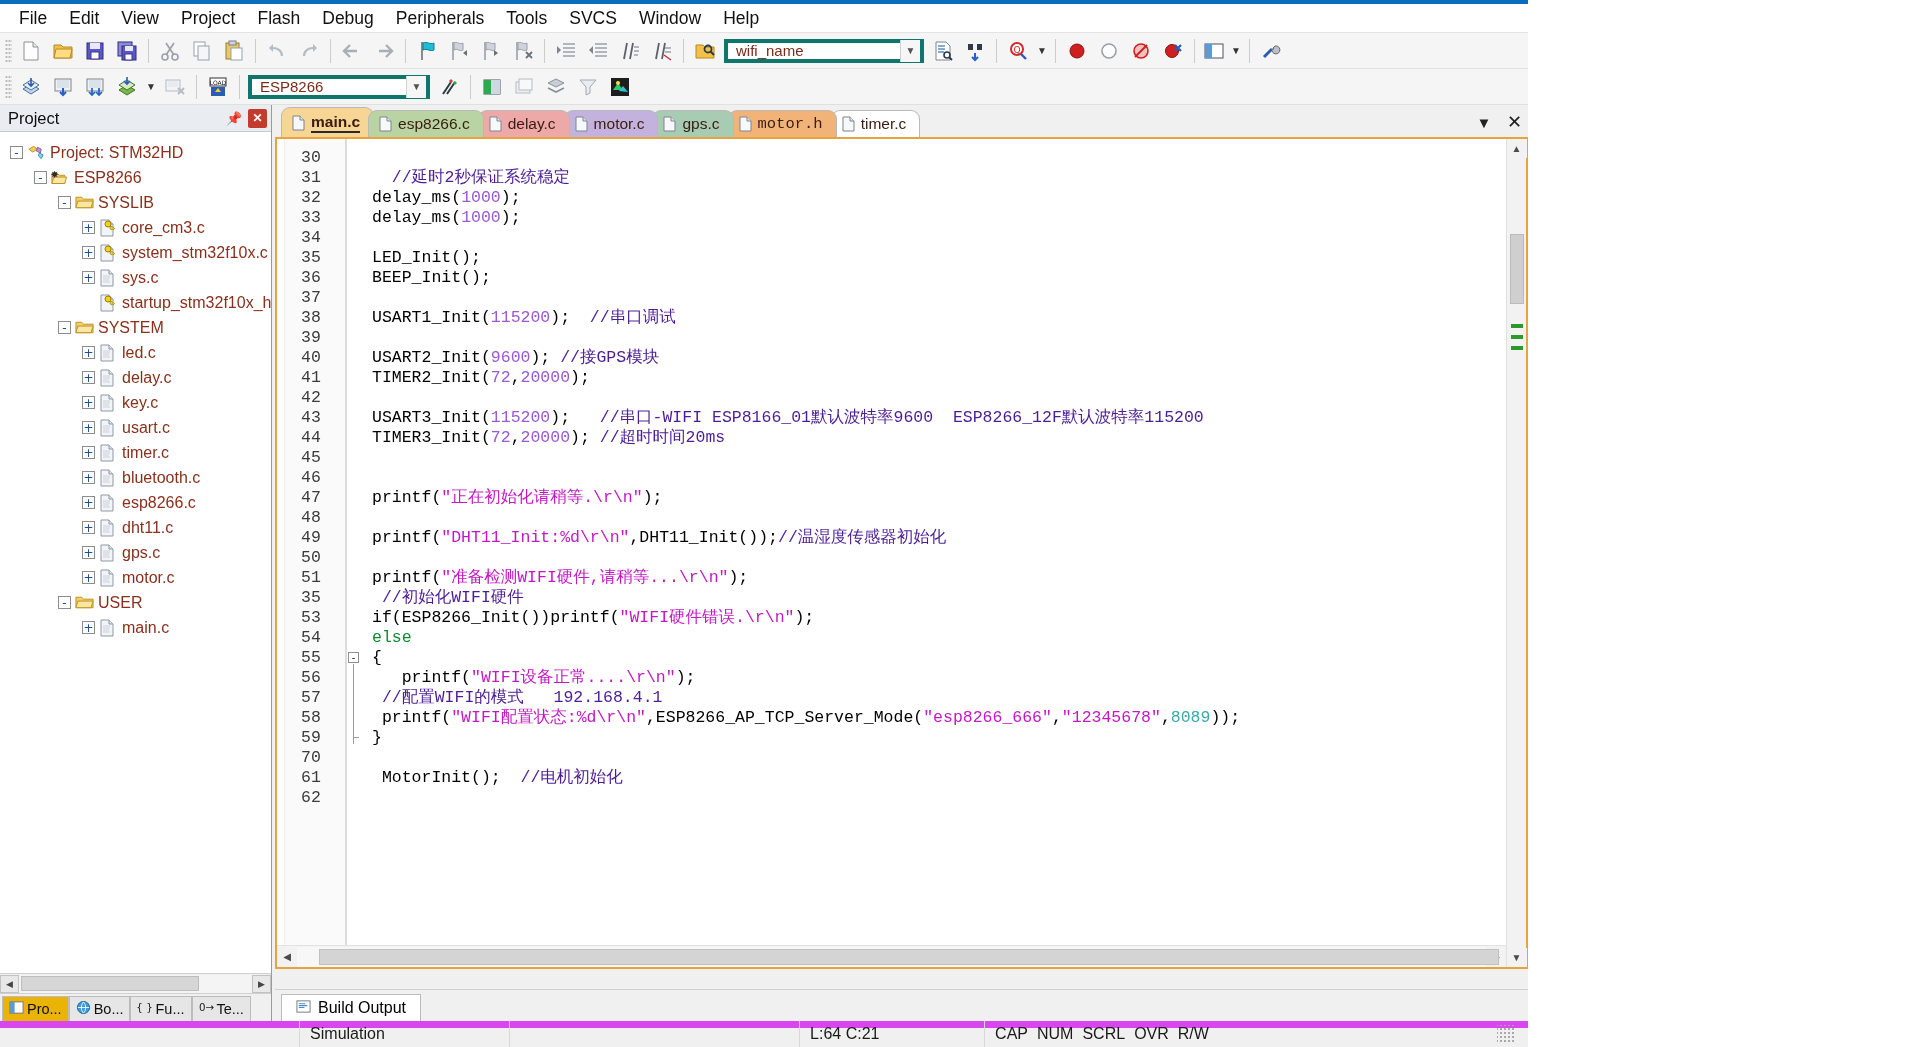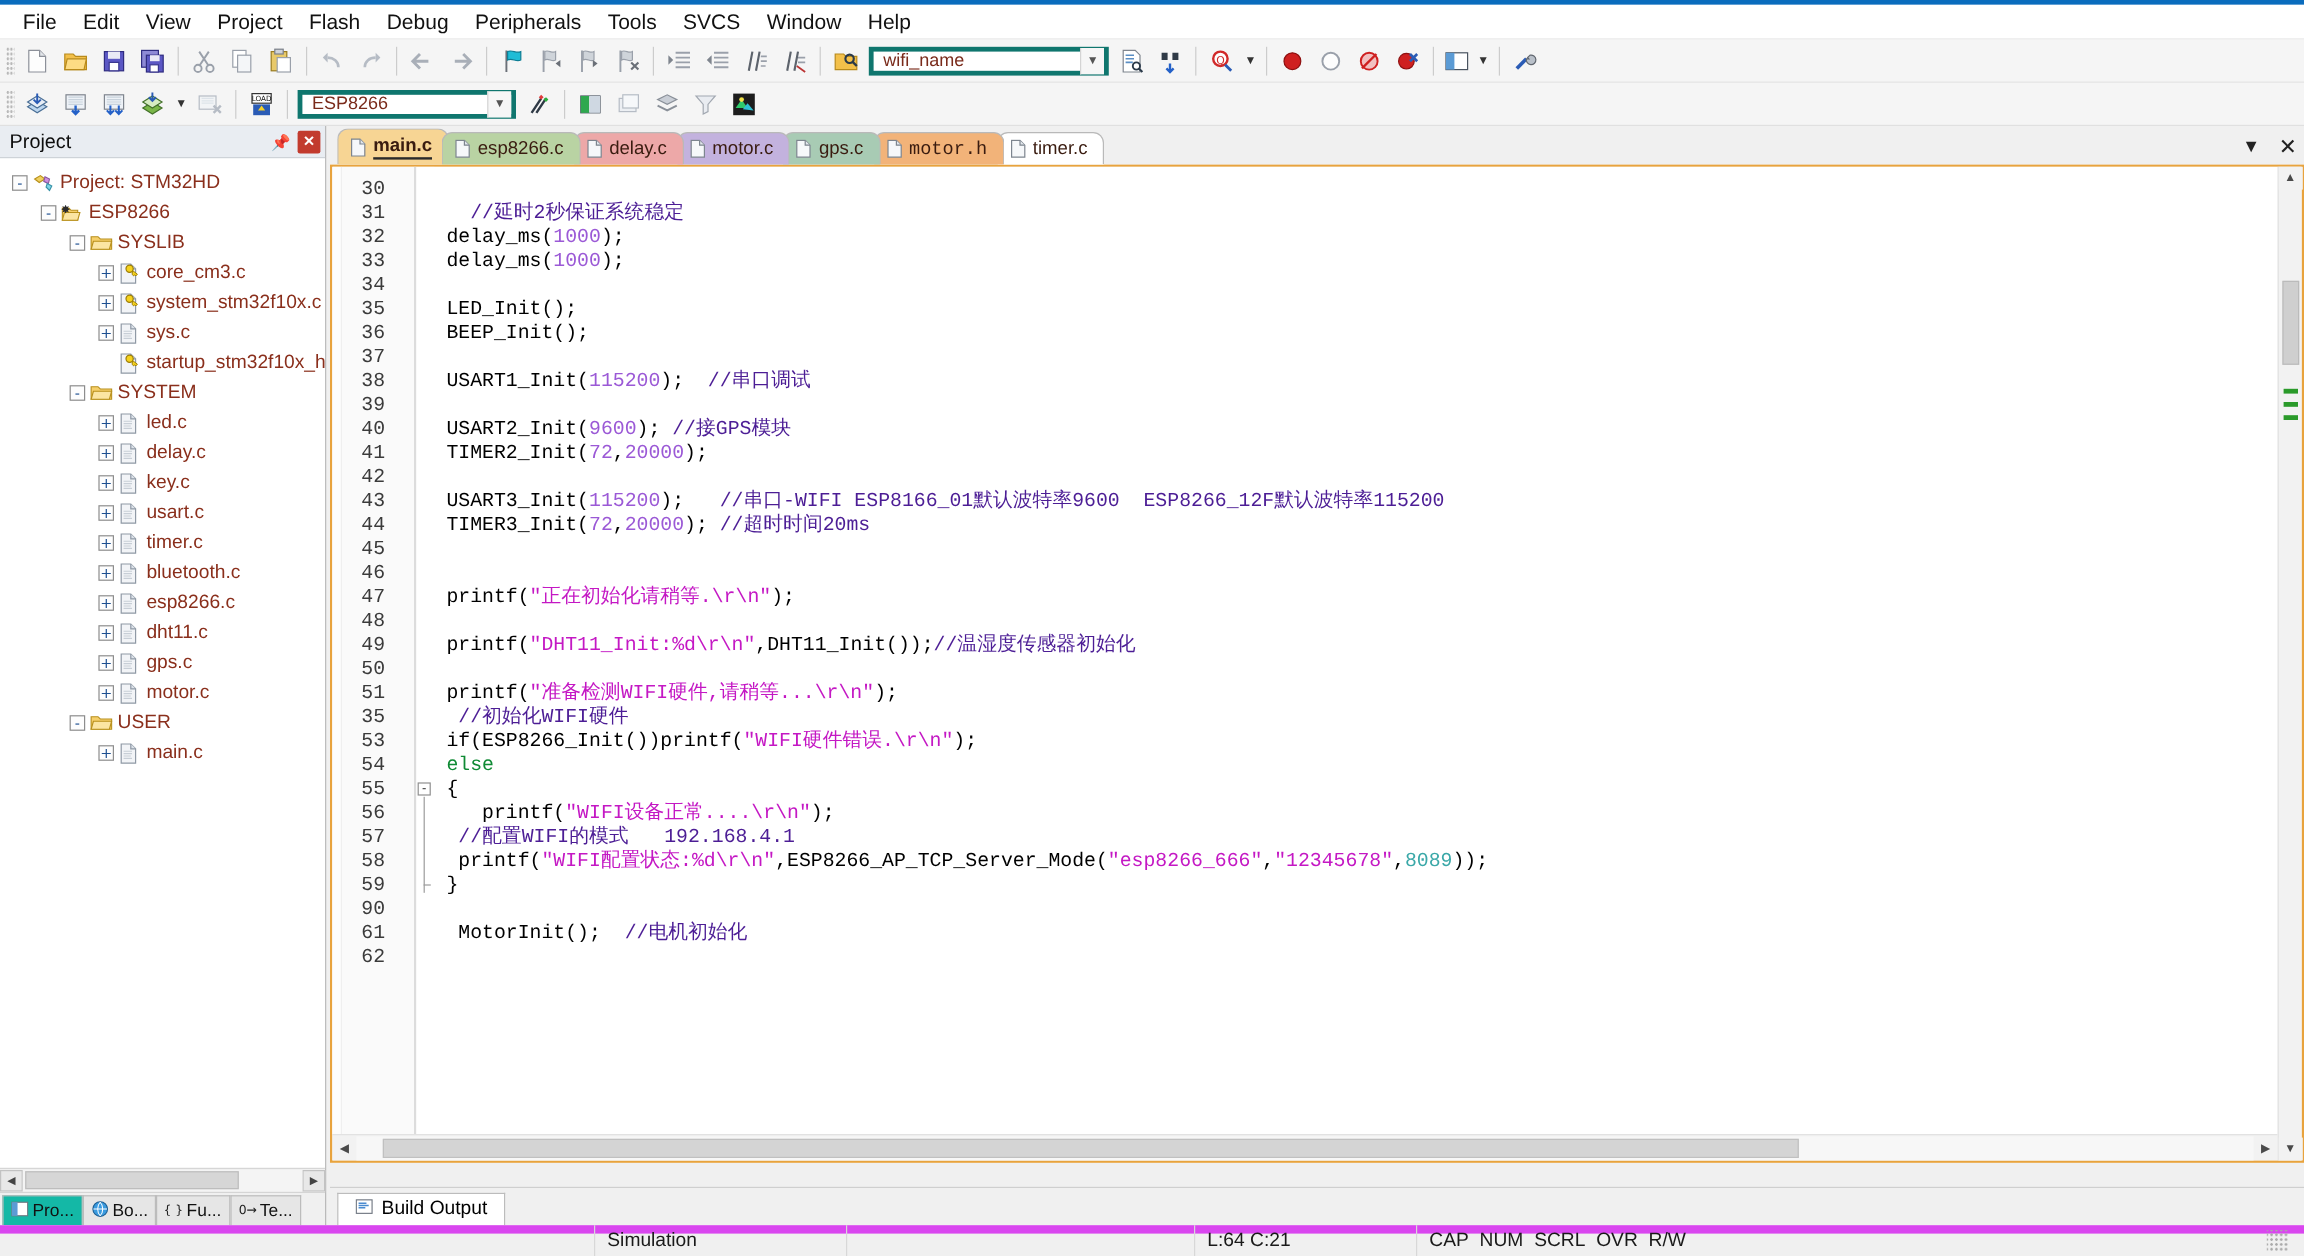--- a/index.html
+++ b/index.html
@@ -5,21 +5,21 @@
   * { box-sizing: border-box; }
   html, body {
     margin: 0; padding: 0;
     width: 1920px; height: 1047px;
     overflow: hidden;
     background: #ffffff;
     font-family: "Liberation Sans", sans-serif;
     font-size: 17px;
     color: #000;
   }
-  #app { width: 1920px; height: 1047px; display: flex; flex-direction: column; position: relative; }
+  #app { width: 1528px; height: 1047px; display: flex; flex-direction: column; position: relative; }
 
   
   .titlebar-accent { height: 4px; background: #0a6cbd; width: 100%; flex: 0 0 auto; }
 
   
   .menubar {
     height: 29px; flex: 0 0 auto;
     display: flex; align-items: center;
     background: #ffffff;
     padding-left: 8px;
@@ -120,21 +120,21 @@
   .panel-tabs {
     height: 28px; flex: 0 0 auto; display: flex; align-items: flex-end;
     background: #f0f0f0; border-top: 1px solid #cfcfcf; padding-left: 2px;
   }
   .ptab {
     display: flex; align-items: center; gap: 3px;
     height: 25px; padding: 0 6px; font-size: 14.5px;
     border: 1px solid #bcbcbc; border-bottom: none; background: #e6e6e6;
     color: #111; white-space: nowrap;
   }
-  .ptab.active { background: #14b8a6; }
+  .ptab.active { background: #eab308; }
 
   
   .editor-area {
     flex: 1 1 auto; display: flex; flex-direction: column; min-width: 0;
     background: #f0f0f0; padding-left: 3px;
   }
   .tabstrip {
     height: 32px; flex: 0 0 auto; display: flex; align-items: flex-end;
     background: #f0f0f0; position: relative; padding-left: 6px;
   }
@@ -910,21 +910,21 @@
                 <div class="ln">50</div>
                 <div class="ln">51</div>
                 <div class="ln">35</div>
                 <div class="ln">53</div>
                 <div class="ln">54</div>
                 <div class="ln">55</div>
                 <div class="ln">56</div>
                 <div class="ln">57</div>
                 <div class="ln">58</div>
                 <div class="ln">59</div>
-                <div class="ln">90</div>
+                <div class="ln">70</div>
                 <div class="ln">61</div>
                 <div class="ln">62</div>
               </div>
             <div class="fold-col" id="fold-col">
                 <div class="fold-mark" style="top: 513px;">-</div>
                 <div class="fold-line" style="top: 525px; height: 80px;"></div>
                 <div class="fold-line" style="top: 598px; height: 1px; width: 6px;"></div>
               </div>
             <div class="code" id="code"><div class="ln">&nbsp;</div><div class="ln"><span>  </span><span class="cm">//延时2秒保证系统稳定</span></div><div class="ln"><span>delay_ms(</span><span class="nu">1000</span><span>);</span></div><div class="ln"><span>delay_ms(</span><span class="nu">1000</span><span>);</span></div><div class="ln">&nbsp;</div><div class="ln"><span>LED_Init();</span></div><div class="ln"><span>BEEP_Init();</span></div><div class="ln">&nbsp;</div><div class="ln"><span>USART1_Init(</span><span class="nu">115200</span><span>);  </span><span class="cm">//串口调试</span></div><div class="ln">&nbsp;</div><div class="ln"><span>USART2_Init(</span><span class="nu">9600</span><span>); </span><span class="cm">//接GPS模块</span></div><div class="ln"><span>TIMER2_Init(</span><span class="nu">72</span><span>,</span><span class="nu">20000</span><span>);</span></div><div class="ln">&nbsp;</div><div class="ln"><span>USART3_Init(</span><span class="nu">115200</span><span>);   </span><span class="cm">//串口-WIFI ESP8166_01默认波特率9600  ESP8266_12F默认波特率115200</span></div><div class="ln"><span>TIMER3_Init(</span><span class="nu">72</span><span>,</span><span class="nu">20000</span><span>); </span><span class="cm">//超时时间20ms</span></div><div class="ln">&nbsp;</div><div class="ln">&nbsp;</div><div class="ln"><span>printf(</span><span class="st">"正在初始化请稍等.\r\n"</span><span>);</span></div><div class="ln">&nbsp;</div><div class="ln"><span>printf(</span><span class="st">"DHT11_Init:%d\r\n"</span><span>,DHT11_Init());</span><span class="cm">//温湿度传感器初始化</span></div><div class="ln">&nbsp;</div><div class="ln"><span>printf(</span><span class="st">"准备检测WIFI硬件,请稍等...\r\n"</span><span>);</span></div><div class="ln"><span> </span><span class="cm">//初始化WIFI硬件</span></div><div class="ln"><span>if(ESP8266_Init())printf(</span><span class="st">"WIFI硬件错误.\r\n"</span><span>);</span></div><div class="ln"><span class="kw">else</span></div><div class="ln"><span>{</span></div><div class="ln"><span>   printf(</span><span class="st">"WIFI设备正常....\r\n"</span><span>);</span></div><div class="ln"><span> </span><span class="cm">//配置WIFI的模式   192.168.4.1</span></div><div class="ln"><span> printf(</span><span class="st">"WIFI配置状态:%d\r\n"</span><span>,ESP8266_AP_TCP_Server_Mode(</span><span class="st">"esp8266_666"</span><span>,</span><span class="st">"12345678"</span><span>,</span><span class="cyan">8089</span><span>));</span></div><div class="ln"><span>}</span></div><div class="ln">&nbsp;</div><div class="ln"><span> MotorInit();  </span><span class="cm">//电机初始化</span></div><div class="ln">&nbsp;</div></div>
           </div>

